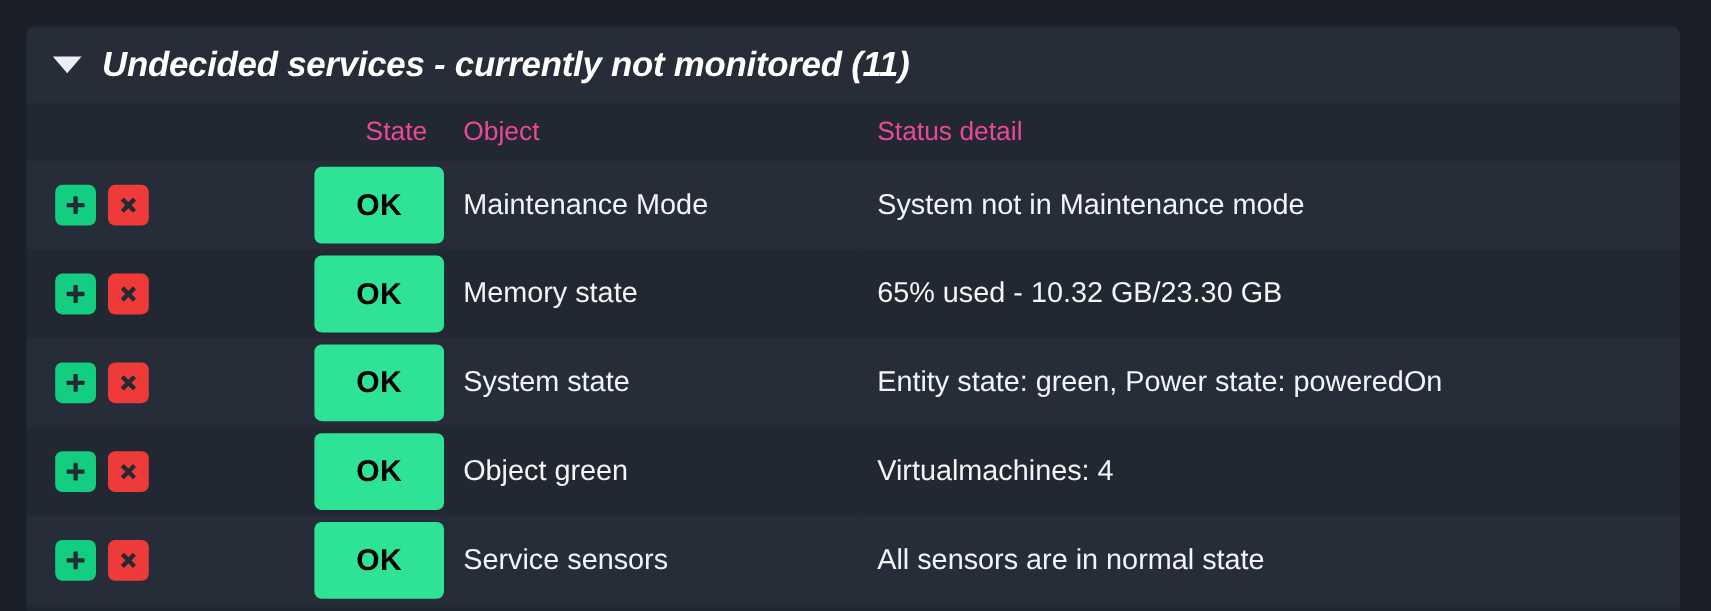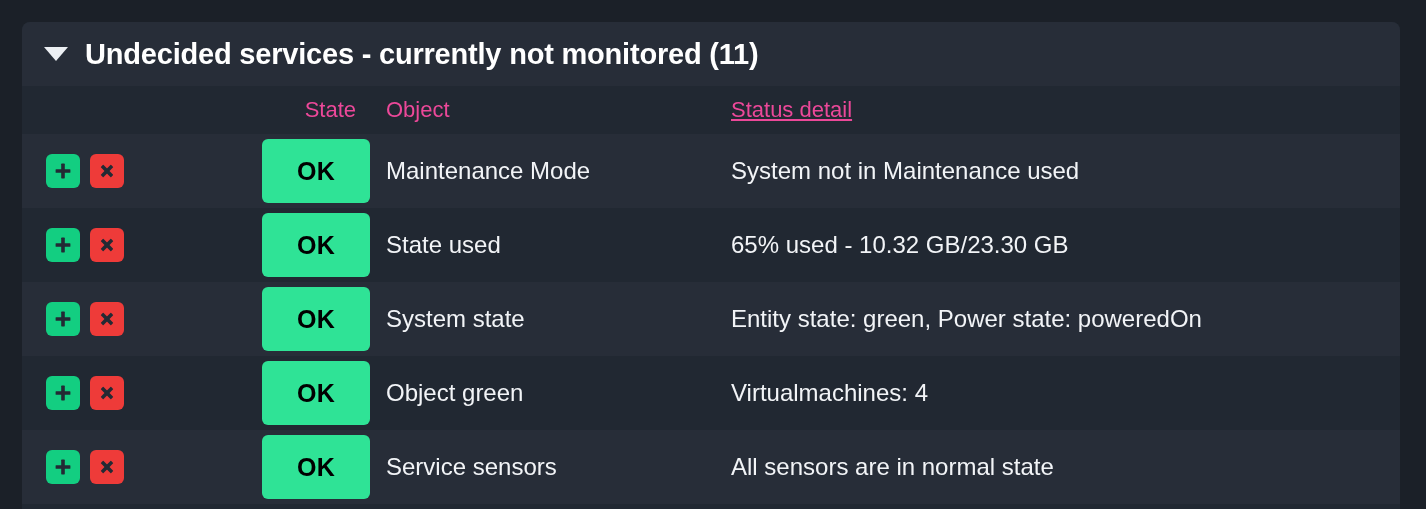--- a/index.html
+++ b/index.html
@@ -43,20 +43,21 @@
     flex: none;
   }
 
   #section-title {
     color: #ffffff;
     font-size: 29px;
     font-weight: bold;
     letter-spacing: -0.2px;
     white-space: nowrap;
     font-stretch: condensed;
+    font-style: italic;
   }
 
   
   table {
     width: 100%;
     border-collapse: collapse;
     table-layout: fixed;
   }
 
   col.c-actions { width: 238px; }
@@ -71,21 +72,21 @@
     font-weight: normal;
     color: #ec4899;
     text-align: left;
     vertical-align: middle;
     padding: 0;
     white-space: nowrap;
   }
 
   th.th-state   { text-align: right; padding-right: 16px; }
   th.th-service { padding-left: 14px; }
-  th.th-detail  { padding-left: 14px; text-decoration: underline; }
+  th.th-detail  { padding-left: 14px; }
 
   tbody tr { height: 74px; margin-left: 38px; }
   tbody tr:nth-child(odd)  { background: #272d38; }
   tbody tr:nth-child(even) { background: #212832; }
 
   tbody td {
     padding: 0;
     vertical-align: middle;
     font-size: 24px;
     color: #f2f4f7;
@@ -180,47 +181,47 @@
                     <rect x="7.2" y="1.8" width="3.6" height="14.4" rx="0.6" fill="#232a34" transform="rotate(-45 9 9)"></rect>
                   </svg>
                 </span>
               </button>
             </div>
           </td>
           <td class="td-state">
             <div class="state-badge">OK</div>
           </td>
           <td class="td-service">Maintenance Mode</td>
-          <td class="td-detail">System not in Maintenance used</td>
-        </tr>
-        <tr>
-          <td class="td-actions">
-            <div class="btn-group">
-              <button class="act-btn add">
-                <span>
-                  <svg width="18" height="18" viewBox="0 0 18 18" aria-hidden="true">
-                    <rect x="7.2" y="1.6" width="3.6" height="14.8" rx="0.6" fill="#232a34"></rect>
-                    <rect x="1.6" y="7.2" width="14.8" height="3.6" rx="0.6" fill="#232a34"></rect>
-                  </svg>
-                </span>
-              </button>
-              <button class="act-btn remove">
-                <span>
-                  <svg width="18" height="18" viewBox="0 0 18 18" aria-hidden="true">
-                    <rect x="7.2" y="1.8" width="3.6" height="14.4" rx="0.6" fill="#232a34" transform="rotate(45 9 9)"></rect>
-                    <rect x="7.2" y="1.8" width="3.6" height="14.4" rx="0.6" fill="#232a34" transform="rotate(-45 9 9)"></rect>
-                  </svg>
-                </span>
-              </button>
-            </div>
-          </td>
-          <td class="td-state">
-            <div class="state-badge">OK</div>
-          </td>
-          <td class="td-service">State used</td>
+          <td class="td-detail">System not in Maintenance mode</td>
+        </tr>
+        <tr>
+          <td class="td-actions">
+            <div class="btn-group">
+              <button class="act-btn add">
+                <span>
+                  <svg width="18" height="18" viewBox="0 0 18 18" aria-hidden="true">
+                    <rect x="7.2" y="1.6" width="3.6" height="14.8" rx="0.6" fill="#232a34"></rect>
+                    <rect x="1.6" y="7.2" width="14.8" height="3.6" rx="0.6" fill="#232a34"></rect>
+                  </svg>
+                </span>
+              </button>
+              <button class="act-btn remove">
+                <span>
+                  <svg width="18" height="18" viewBox="0 0 18 18" aria-hidden="true">
+                    <rect x="7.2" y="1.8" width="3.6" height="14.4" rx="0.6" fill="#232a34" transform="rotate(45 9 9)"></rect>
+                    <rect x="7.2" y="1.8" width="3.6" height="14.4" rx="0.6" fill="#232a34" transform="rotate(-45 9 9)"></rect>
+                  </svg>
+                </span>
+              </button>
+            </div>
+          </td>
+          <td class="td-state">
+            <div class="state-badge">OK</div>
+          </td>
+          <td class="td-service">Memory state</td>
           <td class="td-detail">65% used - 10.32 GB/23.30 GB</td>
         </tr>
         <tr>
           <td class="td-actions">
             <div class="btn-group">
               <button class="act-btn add">
                 <span>
                   <svg width="18" height="18" viewBox="0 0 18 18" aria-hidden="true">
                     <rect x="7.2" y="1.6" width="3.6" height="14.8" rx="0.6" fill="#232a34"></rect>
                     <rect x="1.6" y="7.2" width="14.8" height="3.6" rx="0.6" fill="#232a34"></rect>

